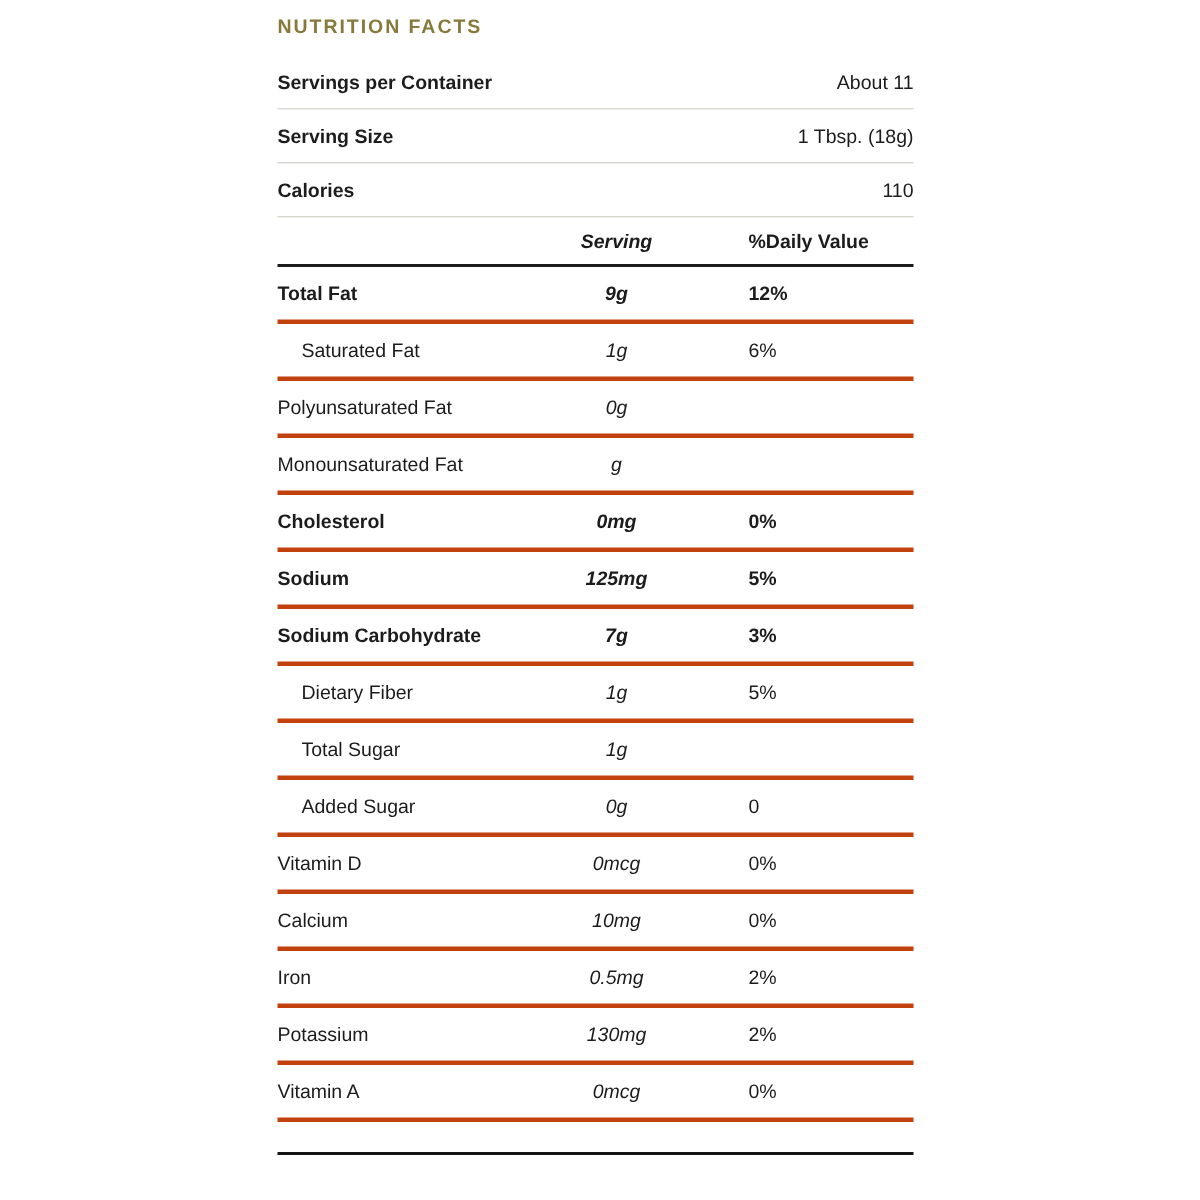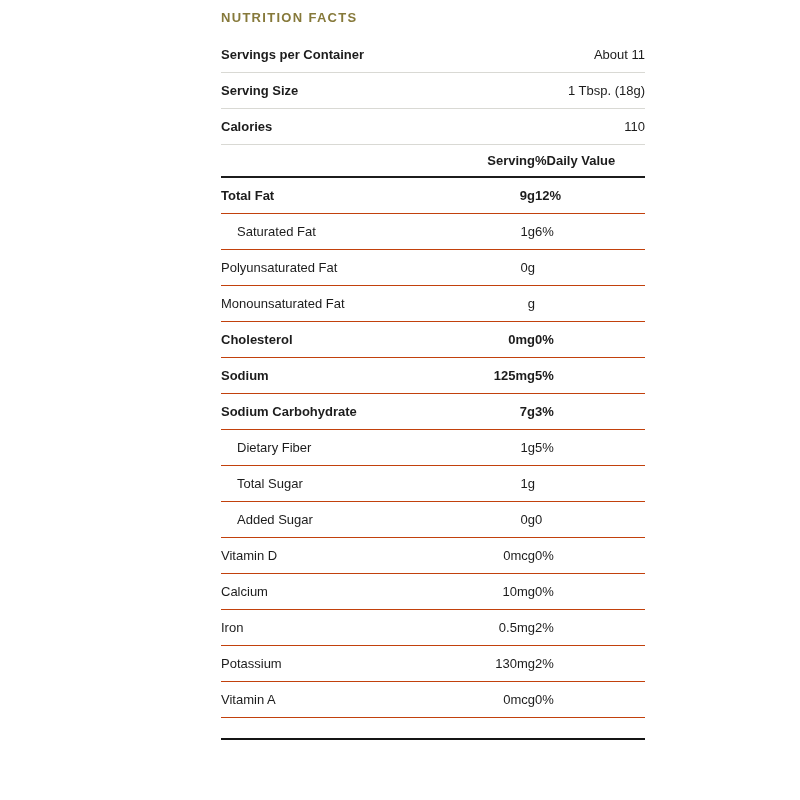--- a/index.html
+++ b/index.html
@@ -1,32 +1,32 @@
 <!DOCTYPE html>
 <html><head>
 <meta charset="utf-8">
 <style>
   * { box-sizing: border-box; }
   html, body { margin: 0; padding: 0; background: #ffffff; }
   body { font-family: "Liberation Sans", sans-serif; color: #1c1c1c; }
-  .page { width: 692px; height: 800px; background: #ffffff; overflow: hidden; margin-left: 36px; }
+  .page { width: 692px; height: 800px; background: #ffffff; overflow: hidden; }
   .nf { width: 424px; margin-left: 185px; padding-top: 10px; }
   .nf-title {
     font-size: 13px; font-weight: 700; letter-spacing: 1.3px;
     margin: 0 0 12px 0; text-transform: uppercase;
   }
   .row2 {
     display: flex; justify-content: space-between; align-items: flex-start;
     padding: 10px 0; border-bottom: 1px solid #d9d9d4; font-size: 13px;
   }
   .grid-row {
     display: grid; grid-template-columns: 1fr 176px 110px; align-items: center;
-    padding: 10px 0; border-bottom: 1px solid #c2410c; font-size: 13px;
+    padding: 10px 0; border-bottom: 3px solid #c2410c; font-size: 13px;
   }
-  .c-serving { text-align: right; }
+  .c-serving { text-align: center; font-style: italic; }
   .c-dv { text-align: left; }
   .b { font-weight: 700; }
   .indent .lbl { padding-left: 16px; }
   .header-row { border-bottom: 2px solid #1c1c1c; padding: 8px 0; }
   .thick { border-bottom: 3px solid #151515; }
   .final { border-bottom: 2px solid #151515; }
 </style>
 </head>
 <body>
 

